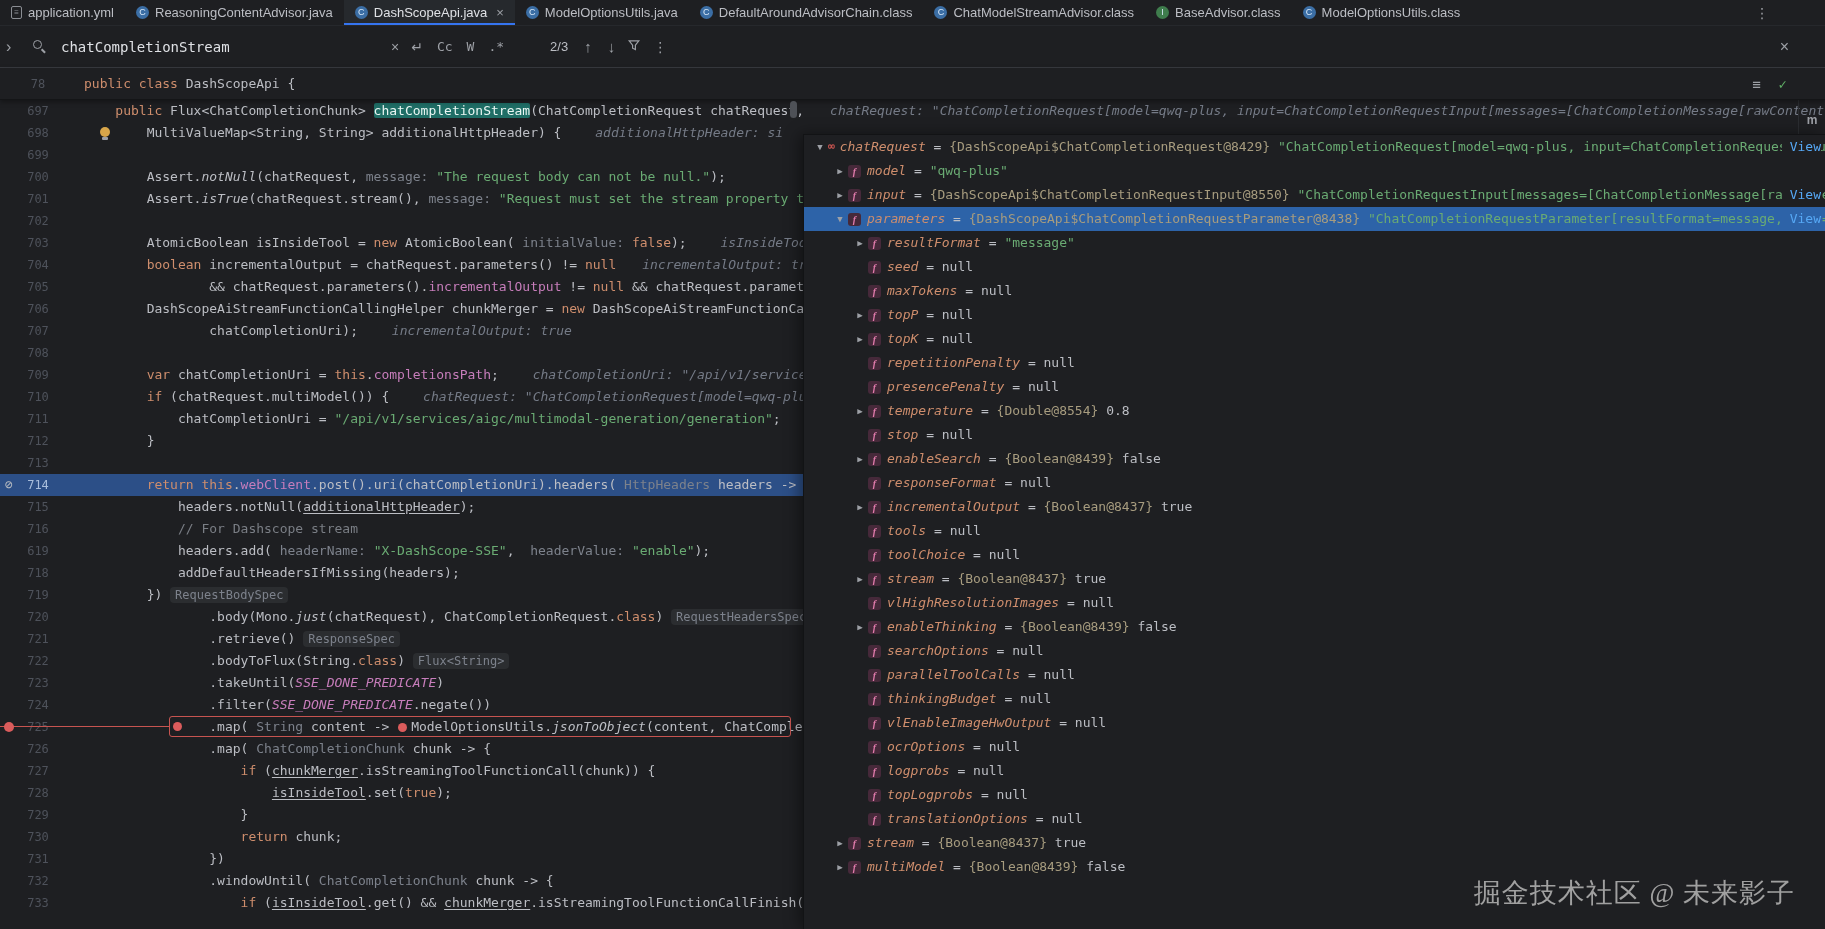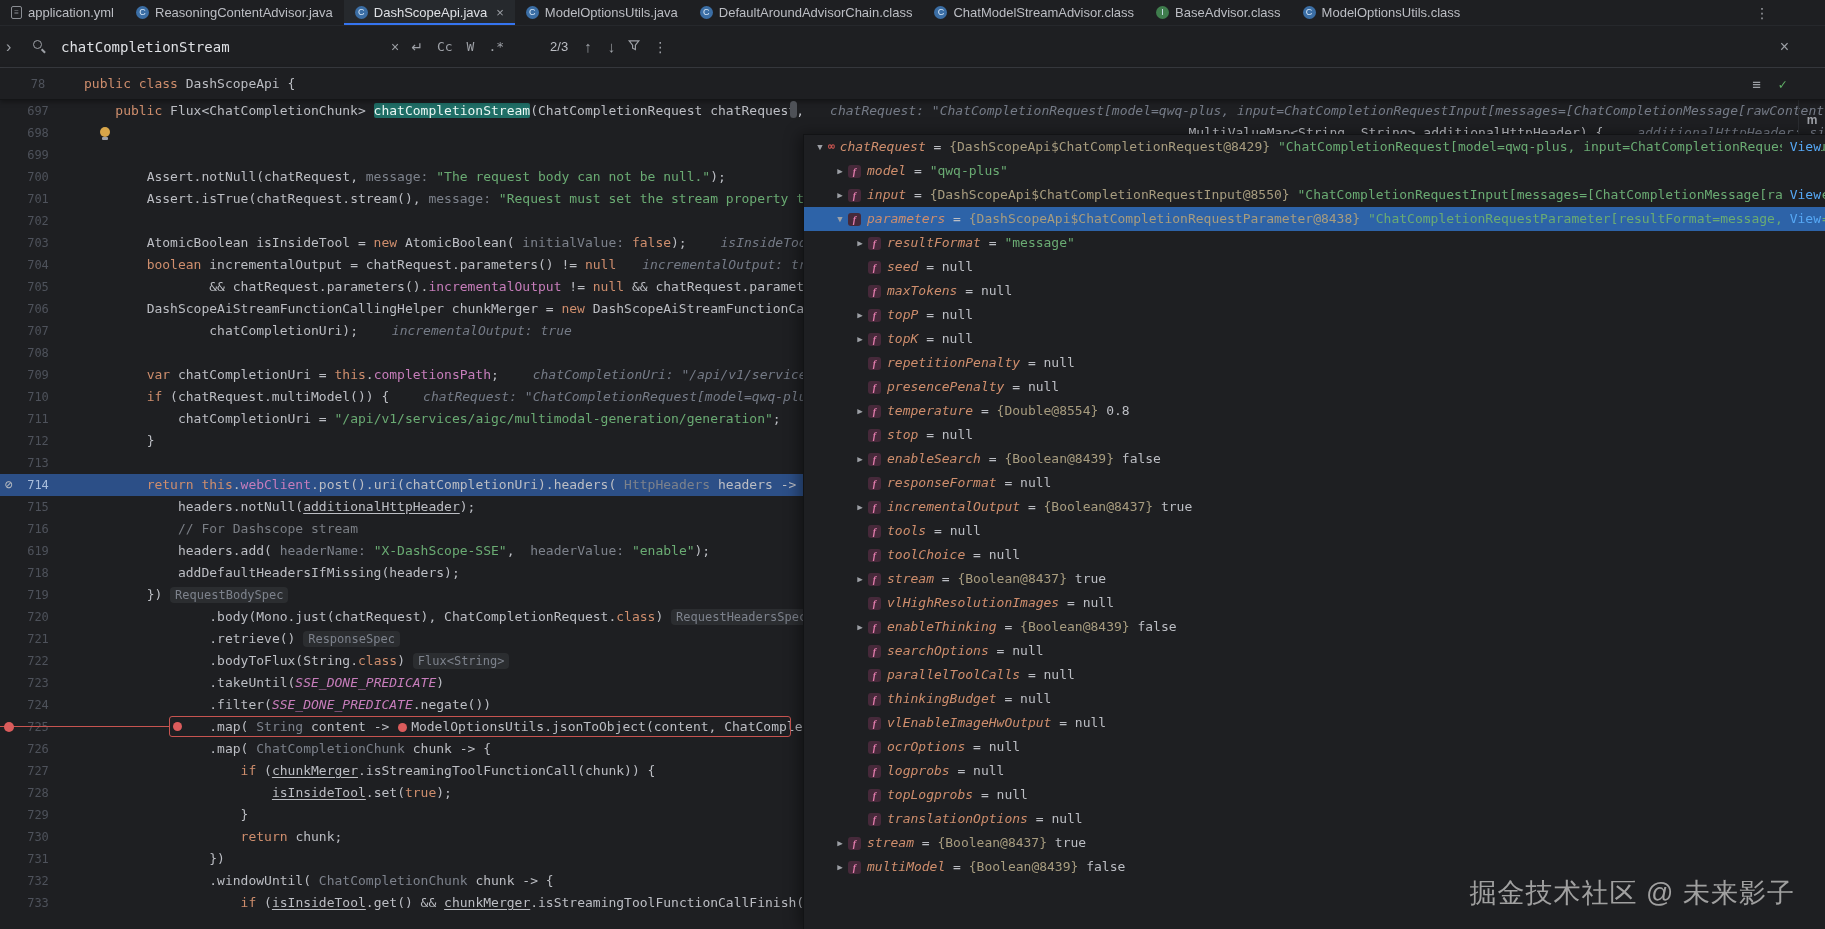--- a/index.html
+++ b/index.html
@@ -56,21 +56,21 @@
   .bulb::after { content:""; position:absolute; left:2px; top:10px; width:6px; height:3px; background:#9da0a6; border-radius:1px; }
 
   
   .p  { color:#bcbec4; }
   .k  { color:#cf8e6d; }
   .s  { color:#6aab73; }
   .f  { color:#c77dbb; }
   .c  { color:#7a7e85; }
   .h  { color:#7d828c; }
   .d  { color:#757b87; font-style:italic; margin-left:26px; }
-  .st { color:#bcbec4; }
+  .st { color:#bcbec4; font-style:italic; }
   .cn { color:#c77dbb; font-style:italic; }
   .ch { color:#7d828c; background:#2b2d30; border-radius:4px; padding:1px 5px; font-size:12px; }
   .m  { background:#1f6e66; color:#eaf6f3; border-radius:2px; }
   .u  { color:#bcbec4; text-decoration:underline; text-underline-offset:2px; }
 
   .mini-sb { position:absolute; left:790px; top:101px; width:7px; height:17px; background:#4e5157; border-radius:4px; z-index:4; }
 
   
   .stripe { position:absolute; right:0; top:0; width:27px; height:134px; border-left:1px solid #2b2d31; z-index:2; display:flex; flex-direction:column; align-items:center; padding-top:6px; gap:22px; }
   .mvn { font-size:12px; font-weight:bold; color:#9da0a6; }
@@ -85,21 +85,21 @@
   .wico { flex:none; margin-right:6px; color:#c75450; font-weight:bold; font-size:11px; letter-spacing:-1px; }
   .vn { color:#cf8e6d;font-style:italic; }
   .veq { color:#bcbec4; }
   .vr { color:#a79c7f; }
   .vs { color:#6aab73; }
   .vp { color:#bcbec4; }
   .vlink { position:absolute; right:4px; top:0; color:#56a8f5; background:#1e1f22; padding-left:8px; }
   .var-row.sel .vlink { background:#2d63a8; }
 
   
-  .wm { position:absolute; right:30px; bottom:18px; font-size:27px; color:#a0a0a0; z-index:9; letter-spacing:1px; font-family:Liberation Sans, sans-serif; }
+  .wm { position:absolute; right:30px; bottom:18px; font-size:27px; color:#a0a0a0; z-index:9; letter-spacing:1px; font-family:Liberation Serif, serif; }
 </style>
 </head>
 <body>
 
 <div class="app">
 
   <div class="tab-bar">
     <div class="tabs" id="tabs">
         <div class="tab">
           <span class="yml-ico">≡</span>
@@ -169,21 +169,21 @@
     <span class="lnum">78</span>
     <span class="ltext" id="sticky-code"><span class="k">public </span><span class="k">class </span><span class="p">DashScopeApi</span><span class="p"> {</span></span>
     <span class="insp">
       <span class="ticon">≡</span>
       <span class="ticon ok">✓</span>
     </span>
   </div>
 
   <div class="editor" id="editor">
       <div class="code-line"><span class="gicon"></span><span class="lnum">697</span><span class="ltext" style="padding-left: 31.32px;"><span class="k">public </span><span class="p">Flux&lt;ChatCompletionChunk&gt; </span><span class="m">chatCompletionStream</span><span class="p">(ChatCompletionRequest chatRequest,</span><span class="d">chatRequest: "ChatCompletionRequest[model=qwq-plus, input=ChatCompletionRequestInput[messages=[ChatCompletionMessage[rawContent</span></span></div>
-      <div class="code-line"><span class="gicon"></span><span class="lnum">698</span><span class="ltext" style="padding-left: 62.64px; text-align: right;"><span class="p">MultiValueMap&lt;String, String&gt; additionalHttpHeader) { </span><span class="d">additionalHttpHeader: si</span></span><span class="bulb"></span></div>
+      <div class="code-line"><span class="gicon"></span><span class="lnum">698</span><span class="ltext" style="padding-left: 62.64px;"><span class="p">MultiValueMap&lt;String, String&gt; additionalHttpHeader) { </span><span class="d">additionalHttpHeader: si</span></span><span class="bulb"></span></div>
       <div class="code-line"><span class="gicon"></span><span class="lnum">699</span><span class="ltext" style="padding-left: 0px;"></span></div>
       <div class="code-line"><span class="gicon"></span><span class="lnum">700</span><span class="ltext" style="padding-left: 62.64px;"><span class="p">Assert.</span><span class="st">notNull</span><span class="p">(chatRequest, </span><span class="h">message: </span><span class="s">"The request body can not be null."</span><span class="p">);</span></span></div>
       <div class="code-line"><span class="gicon"></span><span class="lnum">701</span><span class="ltext" style="padding-left: 62.64px;"><span class="p">Assert.</span><span class="st">isTrue</span><span class="p">(chatRequest.stream(), </span><span class="h">message: </span><span class="s">"Request must set the stream property to</span></span></div>
       <div class="code-line"><span class="gicon"></span><span class="lnum">702</span><span class="ltext" style="padding-left: 0px;"></span></div>
       <div class="code-line"><span class="gicon"></span><span class="lnum">703</span><span class="ltext" style="padding-left: 62.64px;"><span class="p">AtomicBoolean isInsideTool = </span><span class="k">new</span><span class="p"> AtomicBoolean( </span><span class="h">initialValue: </span><span class="k">false</span><span class="p">); </span><span class="d">isInsideTool: "fal</span></span></div>
       <div class="code-line"><span class="gicon"></span><span class="lnum">704</span><span class="ltext" style="padding-left: 62.64px;"><span class="k">boolean</span><span class="p"> incrementalOutput = chatRequest.parameters() != </span><span class="k">null</span><span class="d">incrementalOutput: tru</span></span></div>
       <div class="code-line"><span class="gicon"></span><span class="lnum">705</span><span class="ltext" style="padding-left: 125.28px;"><span class="p">&amp;&amp; chatRequest.parameters().</span><span class="f">incrementalOutput</span><span class="p"> != </span><span class="k">null</span><span class="p"> &amp;&amp; chatRequest.paramete</span></span></div>
       <div class="code-line"><span class="gicon"></span><span class="lnum">706</span><span class="ltext" style="padding-left: 62.64px;"><span class="p">DashScopeAiStreamFunctionCallingHelper chunkMerger = </span><span class="k">new</span><span class="p"> DashScopeAiStreamFunctionCa</span></span></div>
       <div class="code-line"><span class="gicon"></span><span class="lnum">707</span><span class="ltext" style="padding-left: 125.28px;"><span class="p">chatCompletionUri); </span><span class="d">incrementalOutput: true</span></span></div>
       <div class="code-line"><span class="gicon"></span><span class="lnum">708</span><span class="ltext" style="padding-left: 0px;"></span></div>

